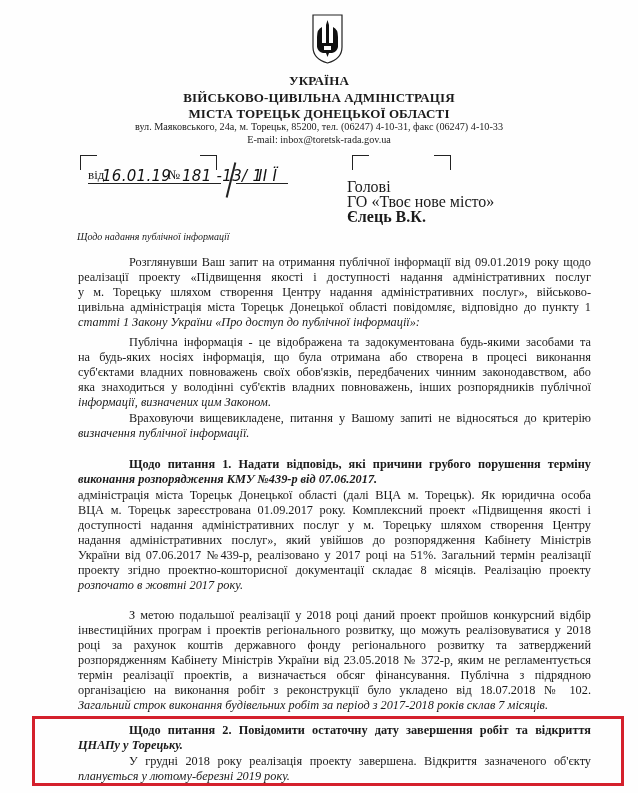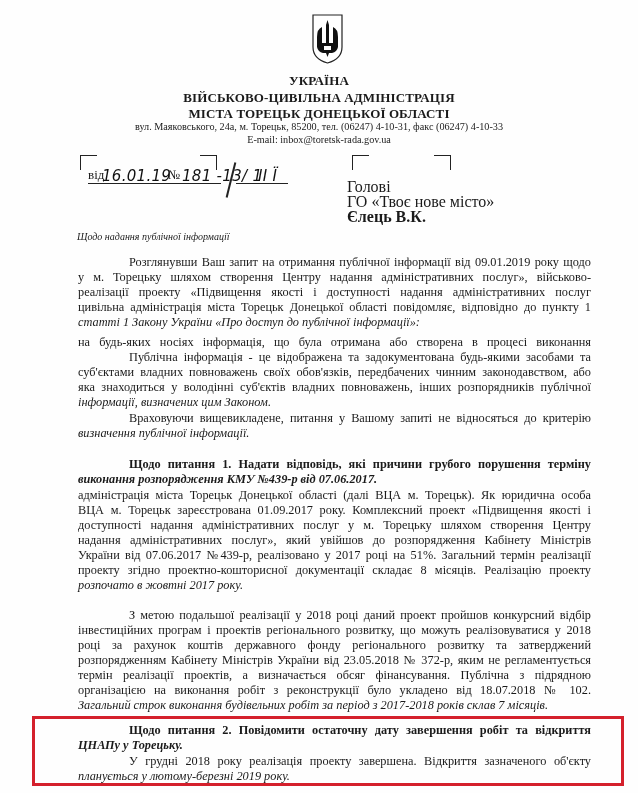--- a/index.html
+++ b/index.html
@@ -83,29 +83,29 @@
   <div class="slash"></div>
 
   <div class="addressee to1">Голові</div>
   <div class="addressee to2">ГО «Твоє нове місто»</div>
   <div class="addressee to3">Єлець В.К.</div>
 
   <div class="subject">Щодо надання публічної інформації</div>
 
   <div class="p" style="top:255px;">
     <span class="line ind">Розглянувши Ваш запит на отримання публічної інформації від 09.01.2019 року щодо</span>
+    <span class="line">реалізації проекту «Підвищення якості і доступності надання адміністративних послуг</span>
     <span class="line">у м. Торецьку шляхом створення Центру надання адміністративних послуг», військово-</span>
-    <span class="line">реалізації проекту «Підвищення якості і доступності надання адміністративних послуг</span>
     <span class="line">цивільна адміністрація міста Торецьк Донецької області повідомляє, відповідно до пункту 1</span>
     <span class="line last">статті 1 Закону України «Про доступ до публічної інформації»:</span>
   </div>
 
   <div class="p" style="top:335px;">
+    <span class="line ind">Публічна інформація - це відображена та задокументована будь-якими засобами та</span>
     <span class="line">на будь-яких носіях інформація, що була отримана або створена в процесі виконання</span>
-    <span class="line ind">Публічна інформація - це відображена та задокументована будь-якими засобами та</span>
     <span class="line">суб'єктами владних повноважень своїх обов'язків, передбачених чинним законодавством, або</span>
     <span class="line">яка знаходиться у володінні суб'єктів владних повноважень, інших розпорядників публічної</span>
     <span class="line last">інформації, визначених цим Законом.</span>
   </div>
 
   <div class="p" style="top:411px;">
     <span class="line ind">Враховуючи вищевикладене, питання у Вашому запиті не відносяться до критерію</span>
     <span class="line last">визначення публічної інформації.</span>
   </div>
 

